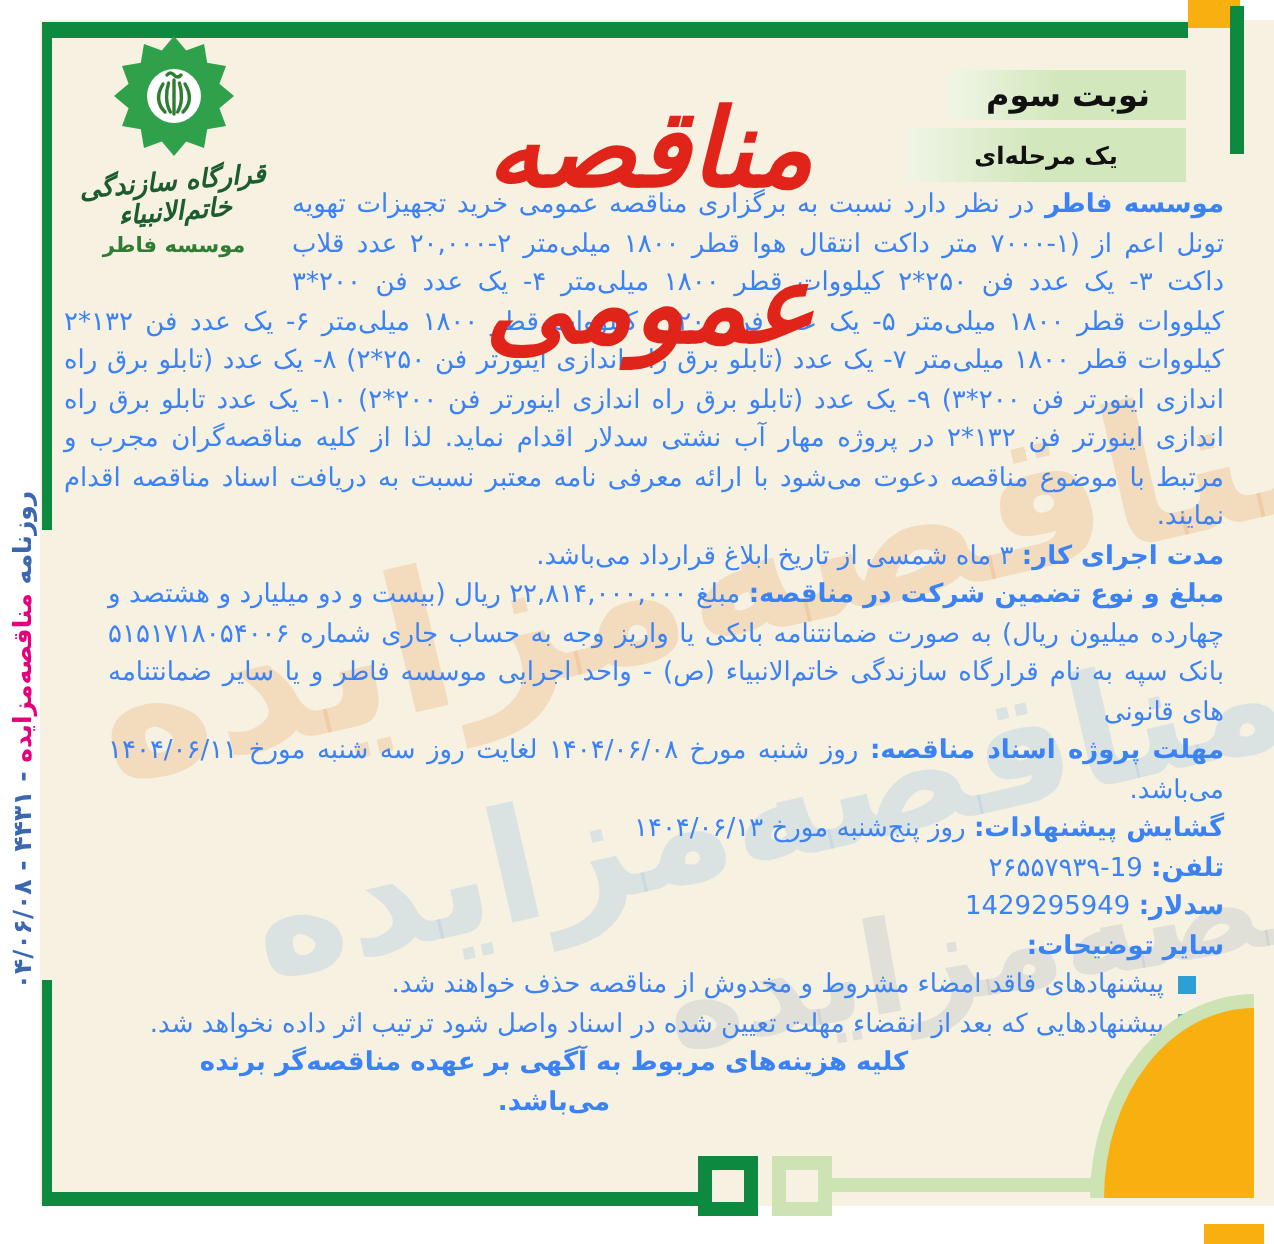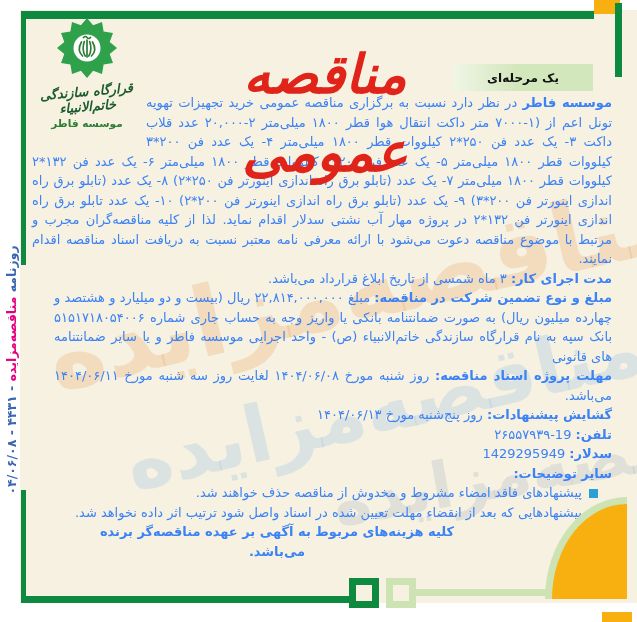--- a/index.html
+++ b/index.html
@@ -71,20 +71,21 @@
   <div class="left-line-a"></div>
   <div class="left-line-b"></div>
   <div class="bottom-bar"></div>
   <div class="sq-dark"></div>
   <div class="sq-light"></div>
   <div class="light-line"></div>
   <div class="corner-orange"></div>
   <div class="next-ad-orange"></div>
 
   <div class="title">مناقصه عمومی</div>
+  <div class="hdr-bar round-bar">نوبت سوم</div>
   <div class="hdr-bar stage-bar">یک مرحله‌ای</div>
 
   <div class="emblem">
     <svg width="64" height="64" viewBox="0 0 64 64">
       <path fill="#2ea14a" d="M32,2 L38.1,9.3 L47,6 L48.6,15.4 L58,17 L54.7,25.9 L62,32 L54.7,38.1 L58,47 L48.6,48.6 L47,58 L38.1,54.7 L32,62 L25.9,54.7 L17,58 L15.4,48.6 L6,47 L9.3,38.1 L2,32 L9.3,25.9 L6,17 L15.4,15.4 L17,6 L25.9,9.3 Z"></path>
       <circle cx="32" cy="32" r="13.5" fill="#ffffff"></circle>
       <g stroke="#2e7d32" stroke-width="1.7" fill="none" stroke-linecap="round">
         <path d="M32 24 V 41"></path>
         <path d="M26.5 26 C 23.5 31 23.5 36 27.5 40"></path>
         <path d="M37.5 26 C 40.5 31 40.5 36 36.5 40"></path>

